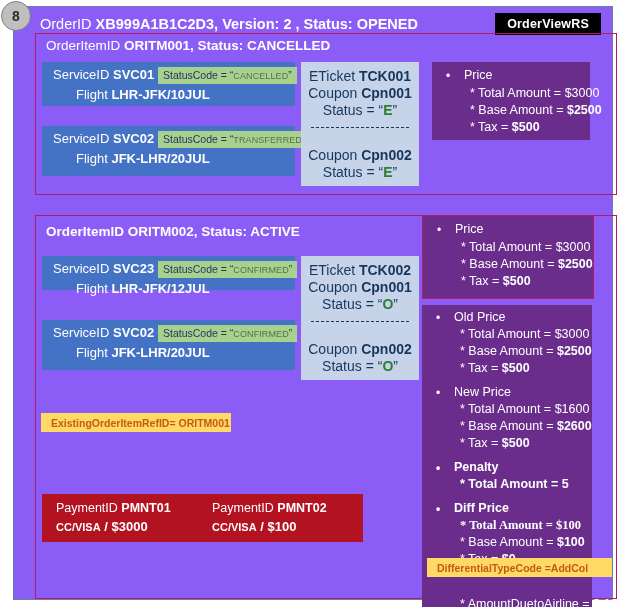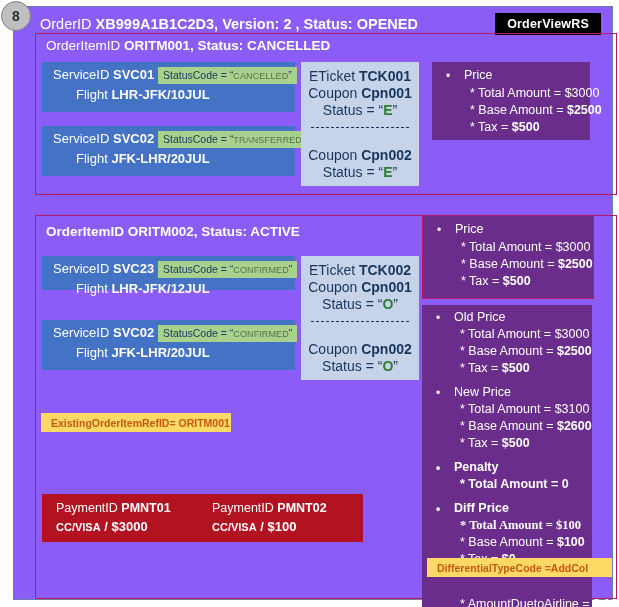--- a/index.html
+++ b/index.html
@@ -80,21 +80,21 @@
       <b>XB999A1B1C2D3, Version: 2 , Status: OPENED</b>
     </div>
     <div class="tag-black">OrderViewRS</div>
 
     <div class="orderitem" id="oi1">
       <div class="oi-label" id="oi1-label">
         <span>OrderItemID</span>
         <b>ORITM001, Status: CANCELLED</b>
       </div>
 
-      <div class="svc" style="left:6px;top:28px;width:253px;height:50px;">
+      <div class="svc" style="left:6px;top:28px;width:253px;height:44px;">
         <div class="row1">
           <span>ServiceID</span>
           <b>SVC01</b>
         </div>
         <div class="row2">
           <span>Flight</span>
           <b>LHR-JFK/10JUL</b>
         </div>
         <div class="badge-green" style="left:116px;top:5px;">
           <span>StatusCode = “</span><span class="val">CANCELLED</span><span>”</span>
@@ -236,34 +236,34 @@
         </div>
         <div class="p-line" style="left:38px;top:56px;">
           <span>* Tax = </span><b>$500</b>
         </div>
 
         <div class="p-head" style="left:32px;top:80px;">
           <span class="bullet">•</span>
           <span>New Price</span>
         </div>
         <div class="p-line" style="left:38px;top:97px;">
-          <span>* Total Amount = </span><span>$3100</span>
+          <span>* Total Amount = </span><span>$1600</span>
         </div>
         <div class="p-line" style="left:38px;top:114px;">
           <span>* Base Amount = </span><b>$2600</b>
         </div>
         <div class="p-line" style="left:38px;top:131px;">
           <span>* Tax = </span><b>$500</b>
         </div>
 
         <div class="p-head bold-head" style="left:32px;top:155px;">
           <span class="bullet">•</span>
           <span>Penalty</span>
         </div>
-        <div class="p-line" style="left:38px;top:172px;font-weight:bold;">* Total Amount = 0</div>
+        <div class="p-line" style="left:38px;top:172px;font-weight:bold;">* Total Amount = 5</div>
 
         <div class="p-head bold-head" style="left:32px;top:196px;">
           <span class="bullet">•</span>
           <span>Diff Price</span>
         </div>
         <div class="p-line" style="left:38px;top:213px;font-weight:bold;font-family:Liberation Serif, serif;">* Total Amount = $100</div>
         <div class="p-line" style="left:38px;top:230px;">
           <span>* Base Amount = </span><b>$100</b>
         </div>
         <div class="p-line" style="left:38px;top:247px;">

